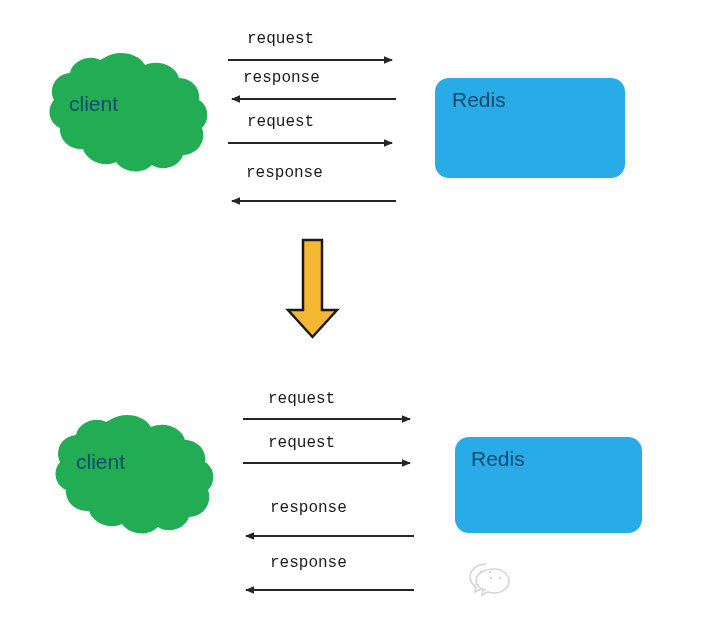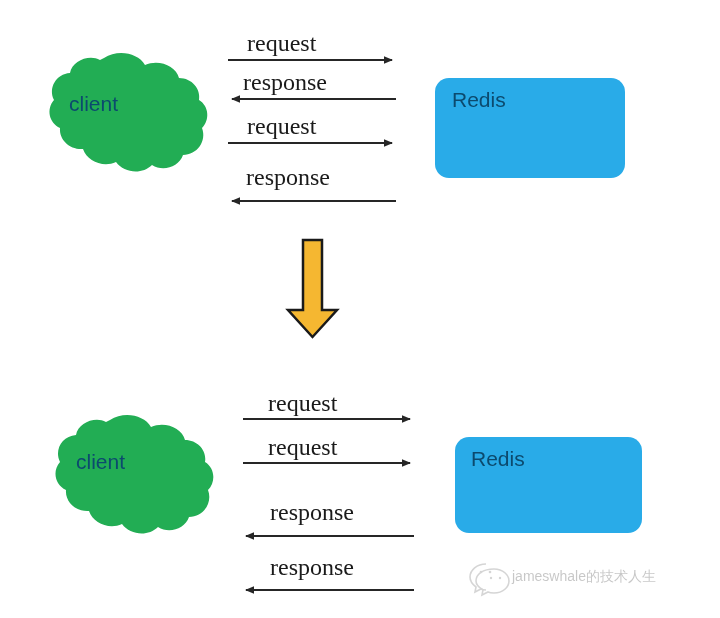--- a/index.html
+++ b/index.html
@@ -25,22 +25,22 @@
   .node-label {
     position: absolute;
     font-family: "Liberation Sans", sans-serif;
     font-size: 21px;
     color: #0c4a6e;
     white-space: nowrap;
     letter-spacing: 0px;
   }
   .edge-label {
     position: absolute;
-    font-family: Liberation Serif, serif;
-    font-size: 24px;
+    font-family: Liberation Mono, monospace;
+    font-size: 16px;
     color: #1a1a1a;
     white-space: nowrap;
   }
   .watermark {
     position: absolute;
     display: flex;
     align-items: center;
     gap: 6px;
     opacity: 0.30;
     color: #555555;
@@ -157,17 +157,14 @@
   <div class="node-label" style="left:471px; top:447px;">Redis</div>
 
   <div class="edge-label" style="left:268px; top:390px;">request</div>
 
   <div class="edge-label" style="left:268px; top:434px;">request</div>
 
   <div class="edge-label" style="left:270px; top:499px;">response</div>
 
   <div class="edge-label" style="left:270px; top:554px;">response</div>
 
-  <div class="watermark" style="left:512px; top:568px;">
-    <span class="wm-text">jameswhale的技术人生</span>
-  </div>
 
 </div>
 
 </body></html>

